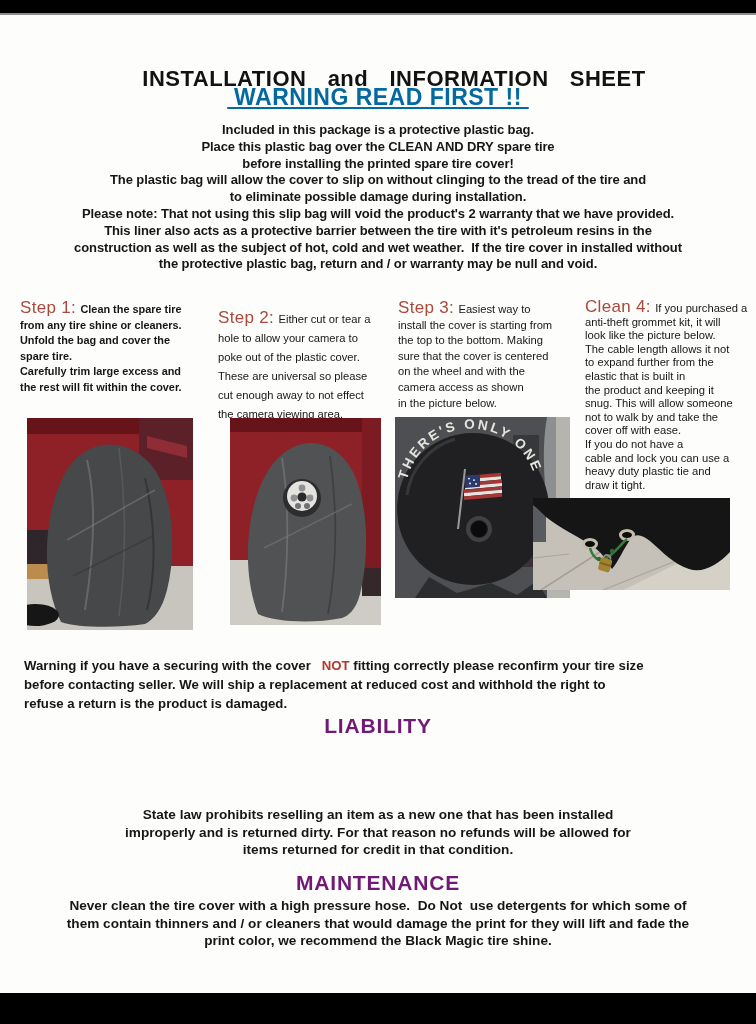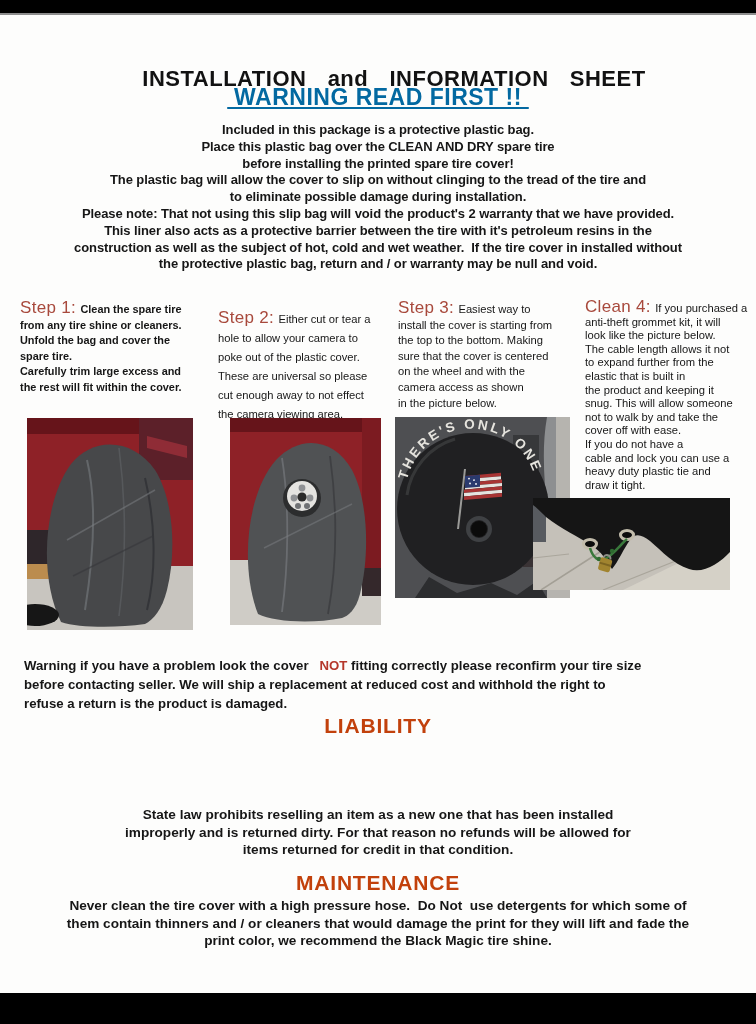--- a/index.html
+++ b/index.html
@@ -56,21 +56,21 @@
 
   .fitwarn{
     position:absolute;top:656px;left:24px;width:722px;
     margin:0;font-size:13.2px;font-weight:bold;line-height:19px;
     white-space:pre-wrap;text-align:left;
   }
   .fitwarn .hl{color:#b5372b;}
 
   .sec-head{
     position:absolute;left:0;width:100%;margin:0;text-align:center;
-    font-size:21px;font-weight:bold;letter-spacing:.8px;color:#c2410c;
+    font-size:21px;font-weight:bold;letter-spacing:.8px;color:#701a75;
   }
   .liab-head{top:714px;}
   .maint-head{top:871px;}
 
   .center-para{
     position:absolute;left:6px;width:744px;margin:0;
     text-align:center;font-size:13.6px;font-weight:bold;
     line-height:17px;white-space:pre-wrap;
   }
   .liab1{top:740px;}
@@ -230,21 +230,21 @@
       <circle cx="66" cy="61" r="2.2" fill="#2f6b31"></circle>
       <circle cx="79" cy="53" r="2.2" fill="#2f6b31"></circle>
       <g transform="translate(69,56) rotate(16)">
         <path d="M2.5 3 A 3.5 3.5 0 0 1 9.5 3" stroke="#8c8c86" stroke-width="2" fill="none"></path>
         <rect x="0" y="3" width="12" height="13" rx="2" fill="#a1842f"></rect>
         <rect x="0" y="8" width="12" height="2" fill="#7d6522"></rect>
       </g>
     </svg>
   </figure>
 
-  <p class="fitwarn"><span>Warning if you have a problem look the cover   </span><span class="hl">NOT</span><span> fitting correctly please reconfirm your tire size
+  <p class="fitwarn"><span>Warning if you have a securing with the cover   </span><span class="hl">NOT</span><span> fitting correctly please reconfirm your tire size
 before contacting seller. We will ship a replacement at reduced cost and withhold the right to
 refuse a return is the product is damaged.</span></p>
 
   <h3 class="sec-head liab-head">LIABILITY</h3>
   <p class="center-para liab2">State law prohibits reselling an item as a new one that has been installed
 improperly and is returned dirty. For that reason no refunds will be allowed for
 items returned for credit in that condition.</p>
 
   <h3 class="sec-head maint-head">MAINTENANCE</h3>
   <p class="center-para maint">Never clean the tire cover with a high pressure hose.  Do Not  use detergents for which some of

